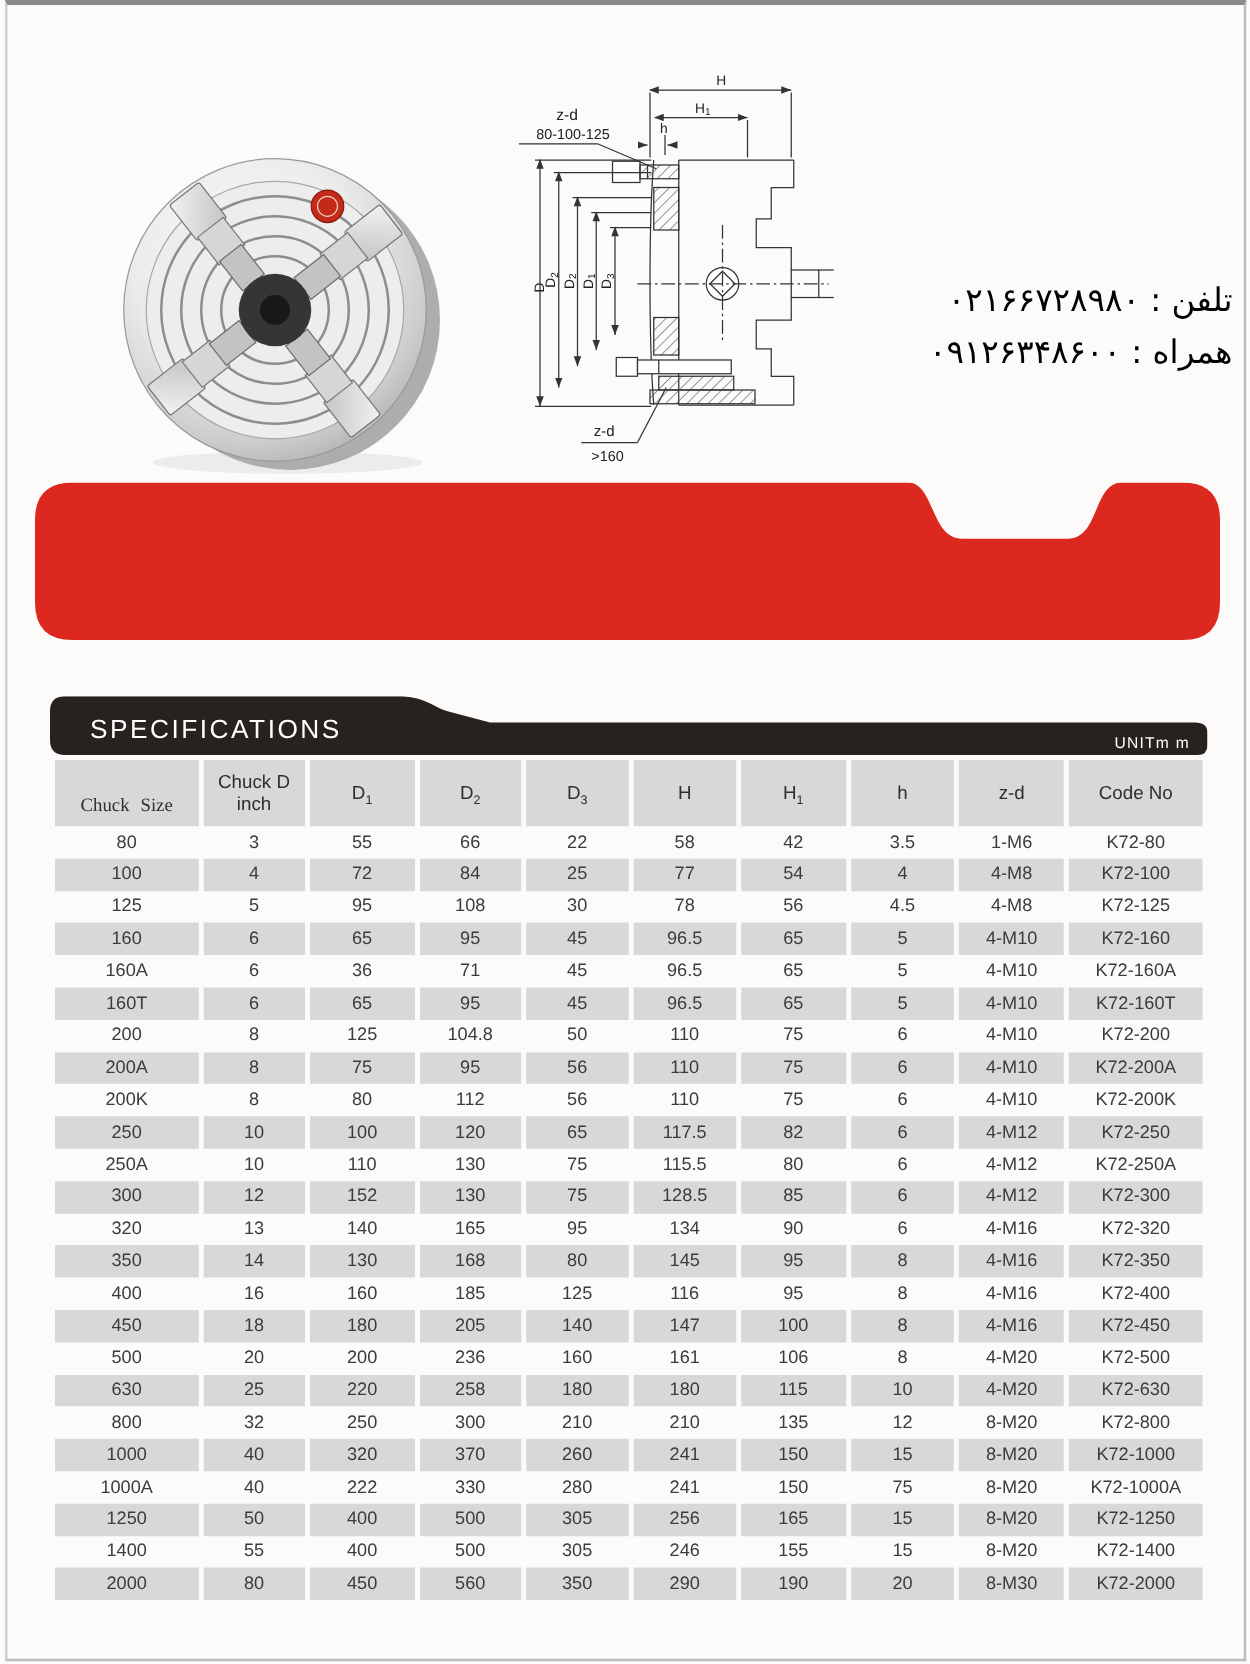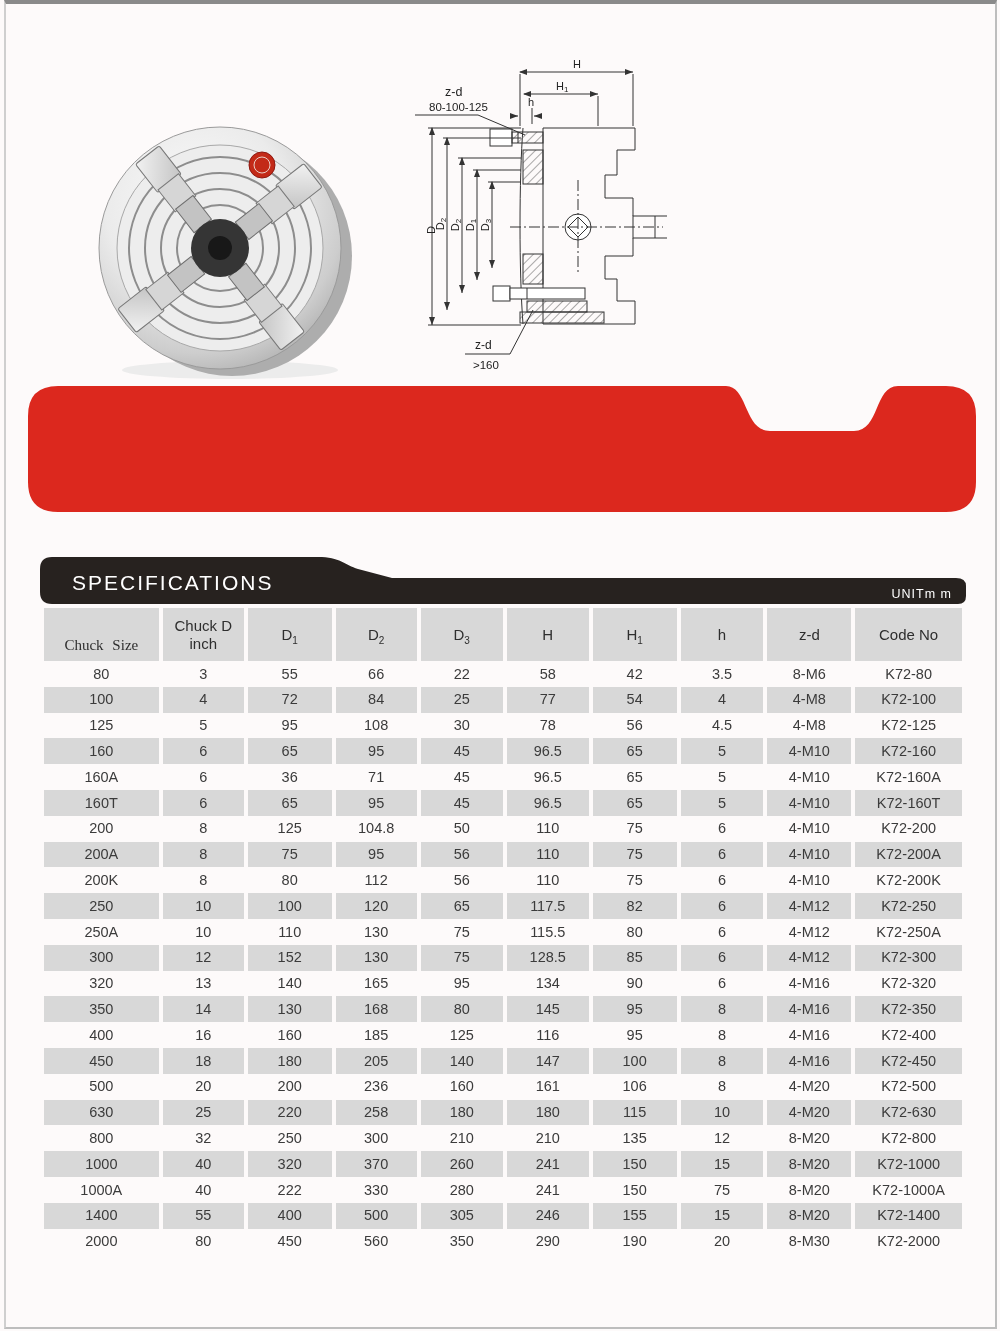--- a/index.html
+++ b/index.html
@@ -185,20 +185,24 @@
       <text x="20" y="172" transform="rotate(-90 20 172)" text-anchor="middle"><tspan>D</tspan></text>
       <text x="29" y="166" transform="rotate(-90 29 166)" text-anchor="middle"><tspan>D</tspan><tspan dy="2" font-size="8">2</tspan></text>
       <text x="44" y="167" transform="rotate(-90 44 167)" text-anchor="middle"><tspan>D</tspan><tspan dy="2" font-size="8">2</tspan></text>
       <text x="59" y="167" transform="rotate(-90 59 167)" text-anchor="middle"><tspan>D</tspan><tspan dy="2" font-size="8">1</tspan></text>
       <text x="74" y="167" transform="rotate(-90 74 167)" text-anchor="middle"><tspan>D</tspan><tspan dy="2" font-size="8">3</tspan></text>
       <text x="60" y="291" font-size="12"><tspan>z-d</tspan></text>
       <text x="58" y="311" font-size="11.5"><tspan>&gt;160</tspan></text>
     </g>
   </svg>
 
+  <div class="contact">
+    <div>تلفن : ۰۲۱۶۶۷۲۸۹۸۰</div>
+    <div>همراه : ۰۹۱۲۶۳۴۸۶۰۰</div>
+  </div>
 
   <svg class="banner" viewBox="0 0 948 126">
     <path d="M30,0 H698 C720,0 716,45 742,45 H826 C852,45 846,0 870,0 H918 Q948,0 948,30 V96 Q948,126 918,126 H30 Q0,126 0,96 V30 Q0,0 30,0 Z" fill="#dc281e"></path>
   </svg>
 
   <svg class="specbar" viewBox="0 0 926 47">
     <path d="M12,0 H278 C300,0 305,8 318,12 L352,21 H916 Q926,21 926,29 V39 Q926,47 918,47 H12 Q0,47 0,35 V12 Q0,0 12,0 Z" fill="#27221f"></path>
     <text class="title" x="32" y="33"><tspan>SPECIFICATIONS</tspan></text>
     <text class="unit" x="912" y="41" text-anchor="end"><tspan>UNITm m</tspan></text>
   </svg>
@@ -233,21 +237,21 @@
     <tbody>
         <tr>
           <td>80</td>
           <td>3</td>
           <td>55</td>
           <td>66</td>
           <td>22</td>
           <td>58</td>
           <td>42</td>
           <td>3.5</td>
-          <td>8-M6</td>
+          <td>1-M6</td>
           <td>K72-80</td>
         </tr>
         <tr>
           <td>100</td>
           <td>4</td>
           <td>72</td>
           <td>84</td>
           <td>25</td>
           <td>77</td>
           <td>54</td>
@@ -477,20 +481,32 @@
           <td>222</td>
           <td>330</td>
           <td>280</td>
           <td>241</td>
           <td>150</td>
           <td>75</td>
           <td>8-M20</td>
           <td>K72-1000A</td>
         </tr>
         <tr>
+          <td>1250</td>
+          <td>50</td>
+          <td>400</td>
+          <td>500</td>
+          <td>305</td>
+          <td>256</td>
+          <td>165</td>
+          <td>15</td>
+          <td>8-M20</td>
+          <td>K72-1250</td>
+        </tr>
+        <tr>
           <td>1400</td>
           <td>55</td>
           <td>400</td>
           <td>500</td>
           <td>305</td>
           <td>246</td>
           <td>155</td>
           <td>15</td>
           <td>8-M20</td>
           <td>K72-1400</td>

